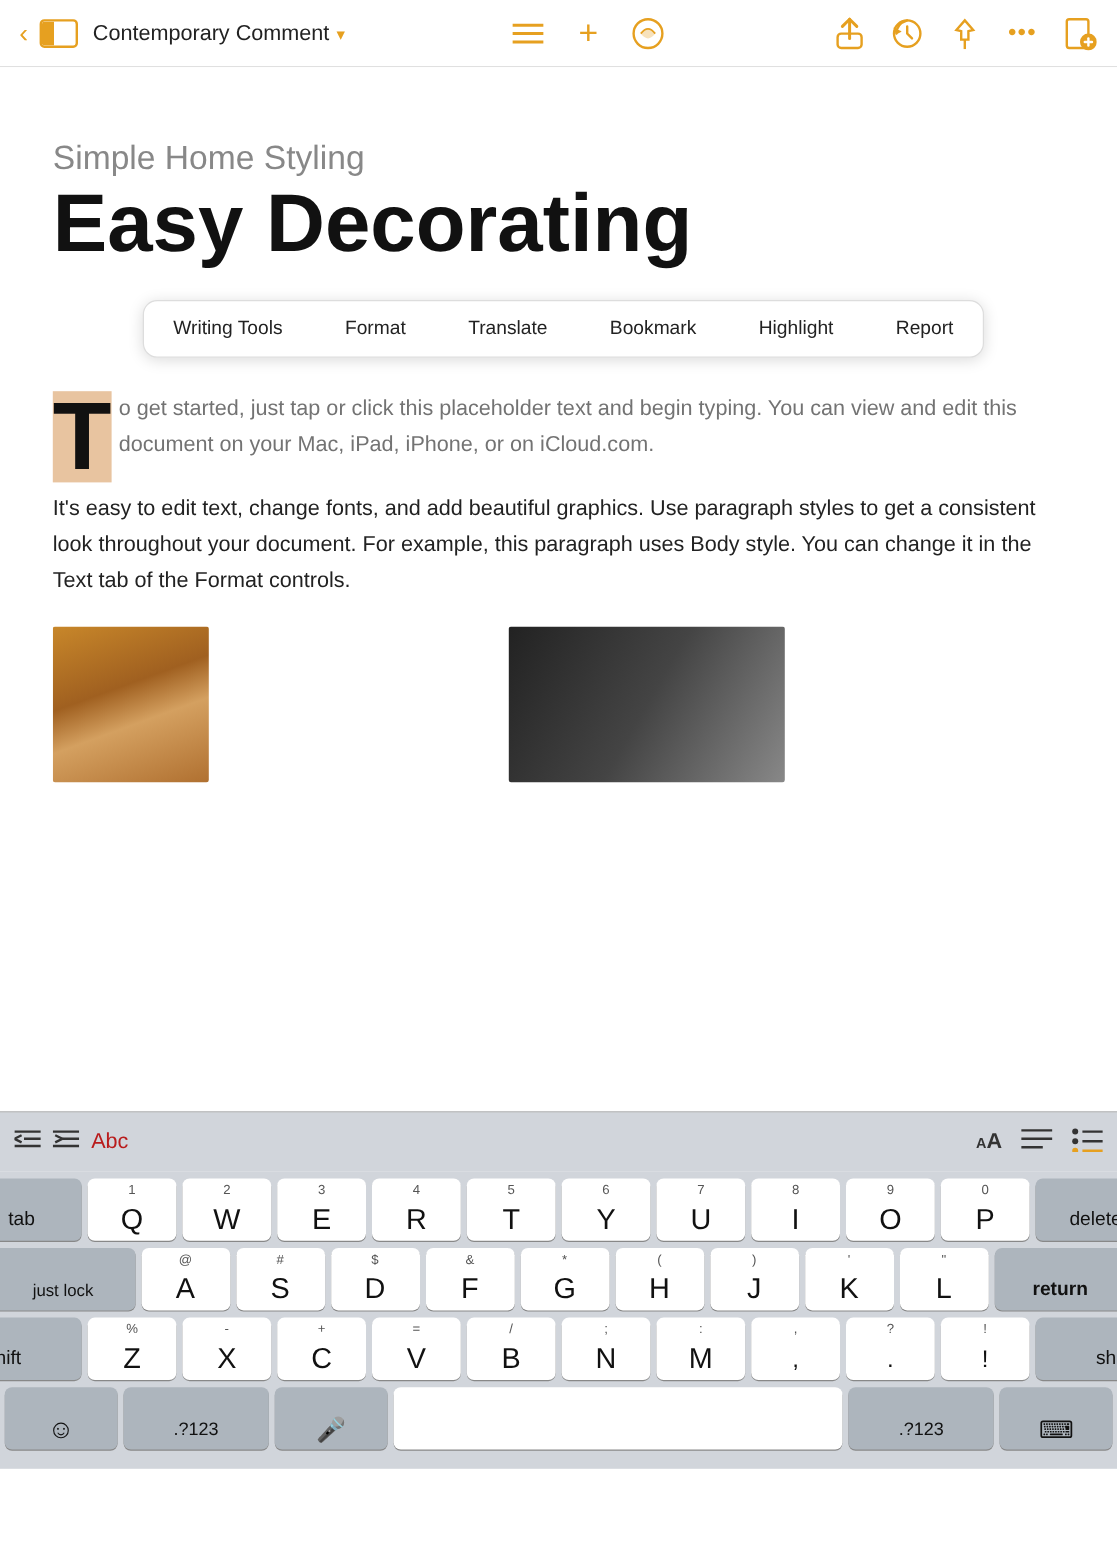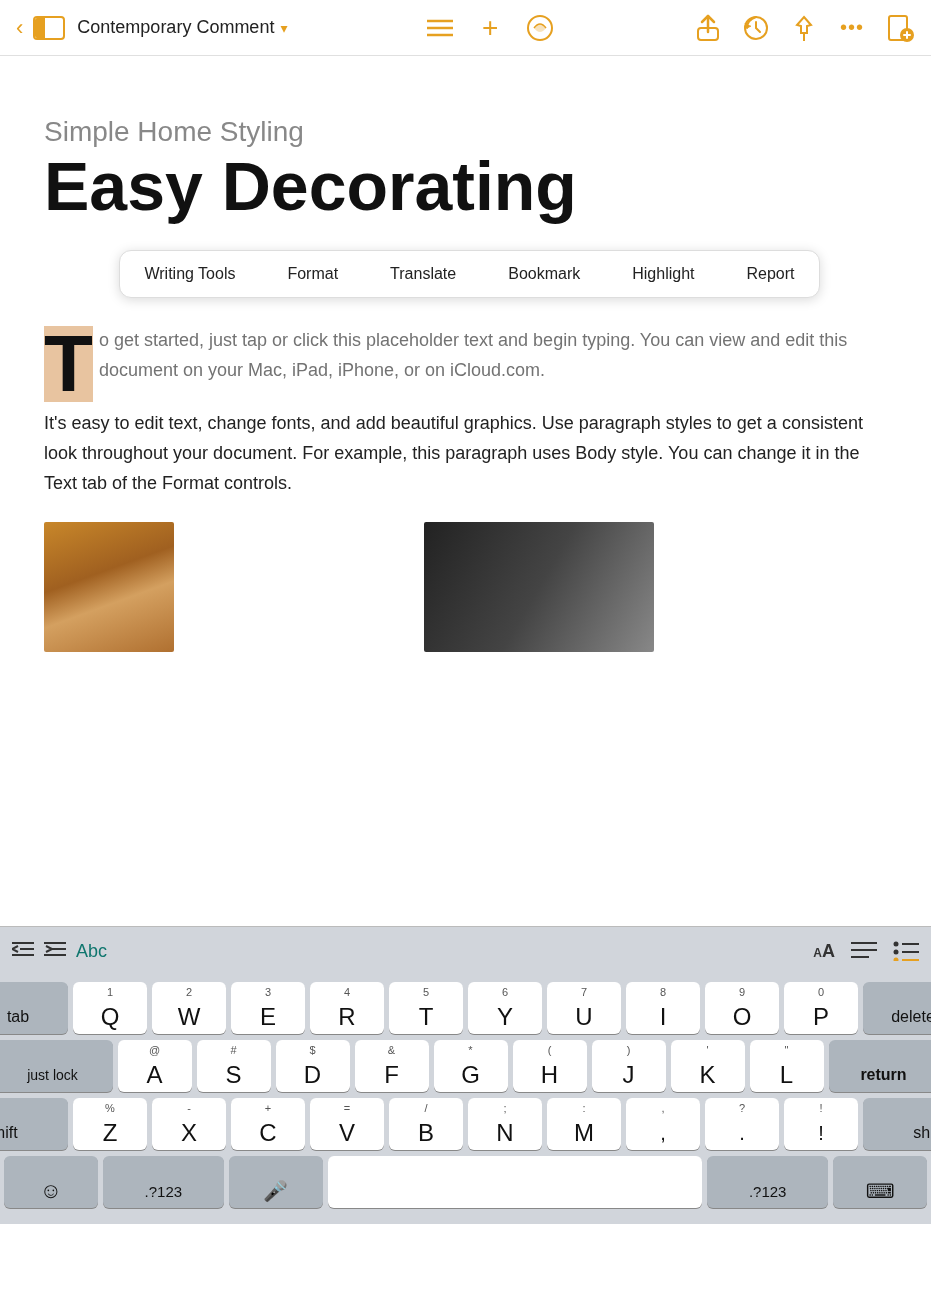--- a/index.html
+++ b/index.html
@@ -163,21 +163,21 @@
     }
     .kb-toolbar-right {
       margin-left: auto;
       display: flex; align-items: center; gap: 16px;
     }
     .kb-icon {
       font-size: 20px; color: #333;
       cursor: pointer;
     }
     .kb-abc {
-      font-size: 18px; color: #0f766e; font-weight: 500;
+      font-size: 18px; color: #b91c1c; font-weight: 500;
     }
 
     
     .keyboard {
       background: #d1d5db;
       padding: 6px 4px 10px 4px;
     }
     .key-row {
       display: flex;
       justify-content: center;

